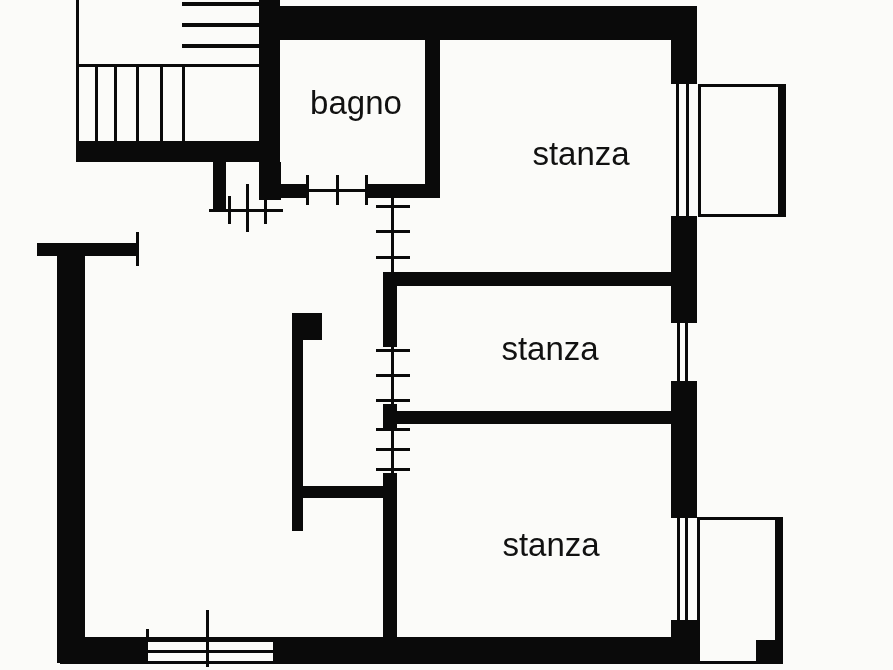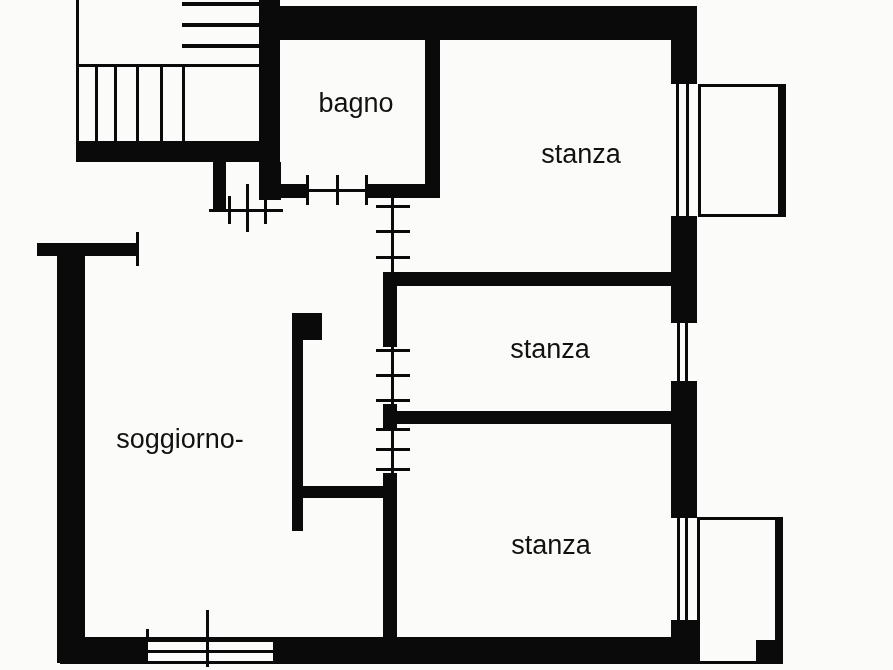--- a/index.html
+++ b/index.html
@@ -11,21 +11,21 @@
     font-family:"Liberation Sans", sans-serif;
   }
   .w{position:absolute;background:#0a0a0a;}          
   .t{position:absolute;background:#0a0a0a;}          
   .win{position:absolute;background:#fbfbf9;}        
   .balc{position:absolute;background:#fbfbf9;border:3px solid #0a0a0a;border-right:8px solid #0a0a0a;box-sizing:border-box;}
   .room-label{
     position:absolute;
     transform:translate(-50%,-50%);
     color:#111111;
-    font-size:27px;
+    font-size:33px;
     line-height:36px;
     white-space:nowrap;
     text-align:center;
   }
 </style>
 </head>
 <body>
 
 <div id="plan">
 
@@ -130,16 +130,15 @@
   <div>
     <div class="balc" style="left:697px;top:517px;width:86px;height:147px"></div>
     <div class="w" style="left:756px;top:640px;width:27px;height:24px"></div>
   </div>
 
   <div class="room-label" style="left:356px;top:103px">bagno</div>
   <div class="room-label" style="left:581px;top:154px">stanza</div>
   <div class="room-label" style="left:550px;top:349px">stanza</div>
   <div class="room-label" style="left:551px;top:545px">stanza</div>
   <div class="room-label" style="left:180px;top:439px">
-    <div>soggiorno-</div>
   </div>
 
 </div>
 
 </body></html>

